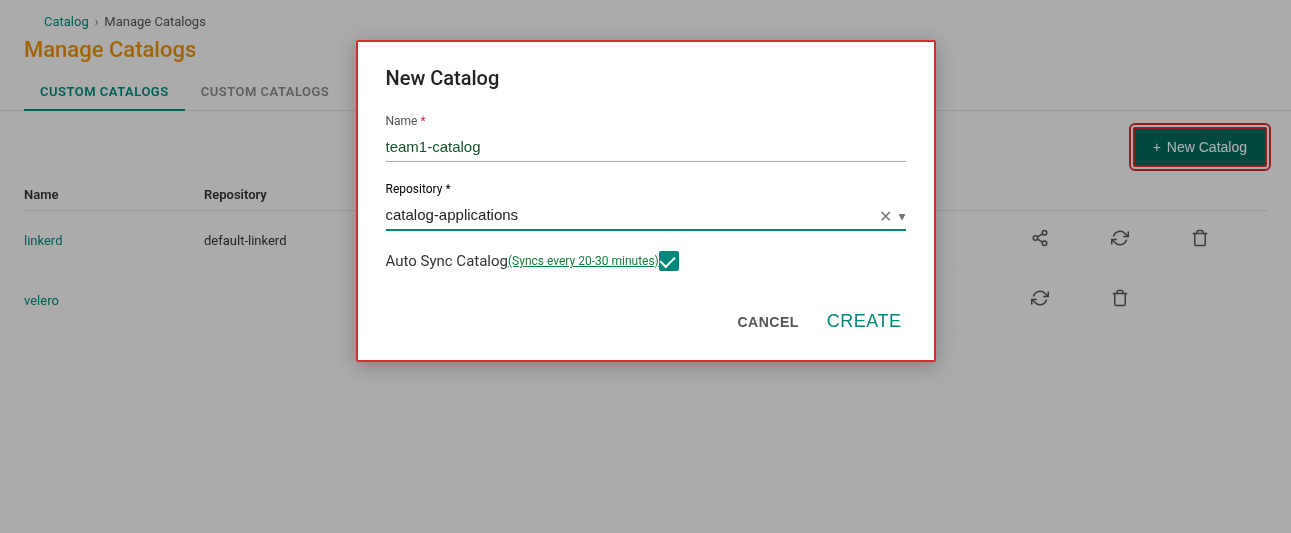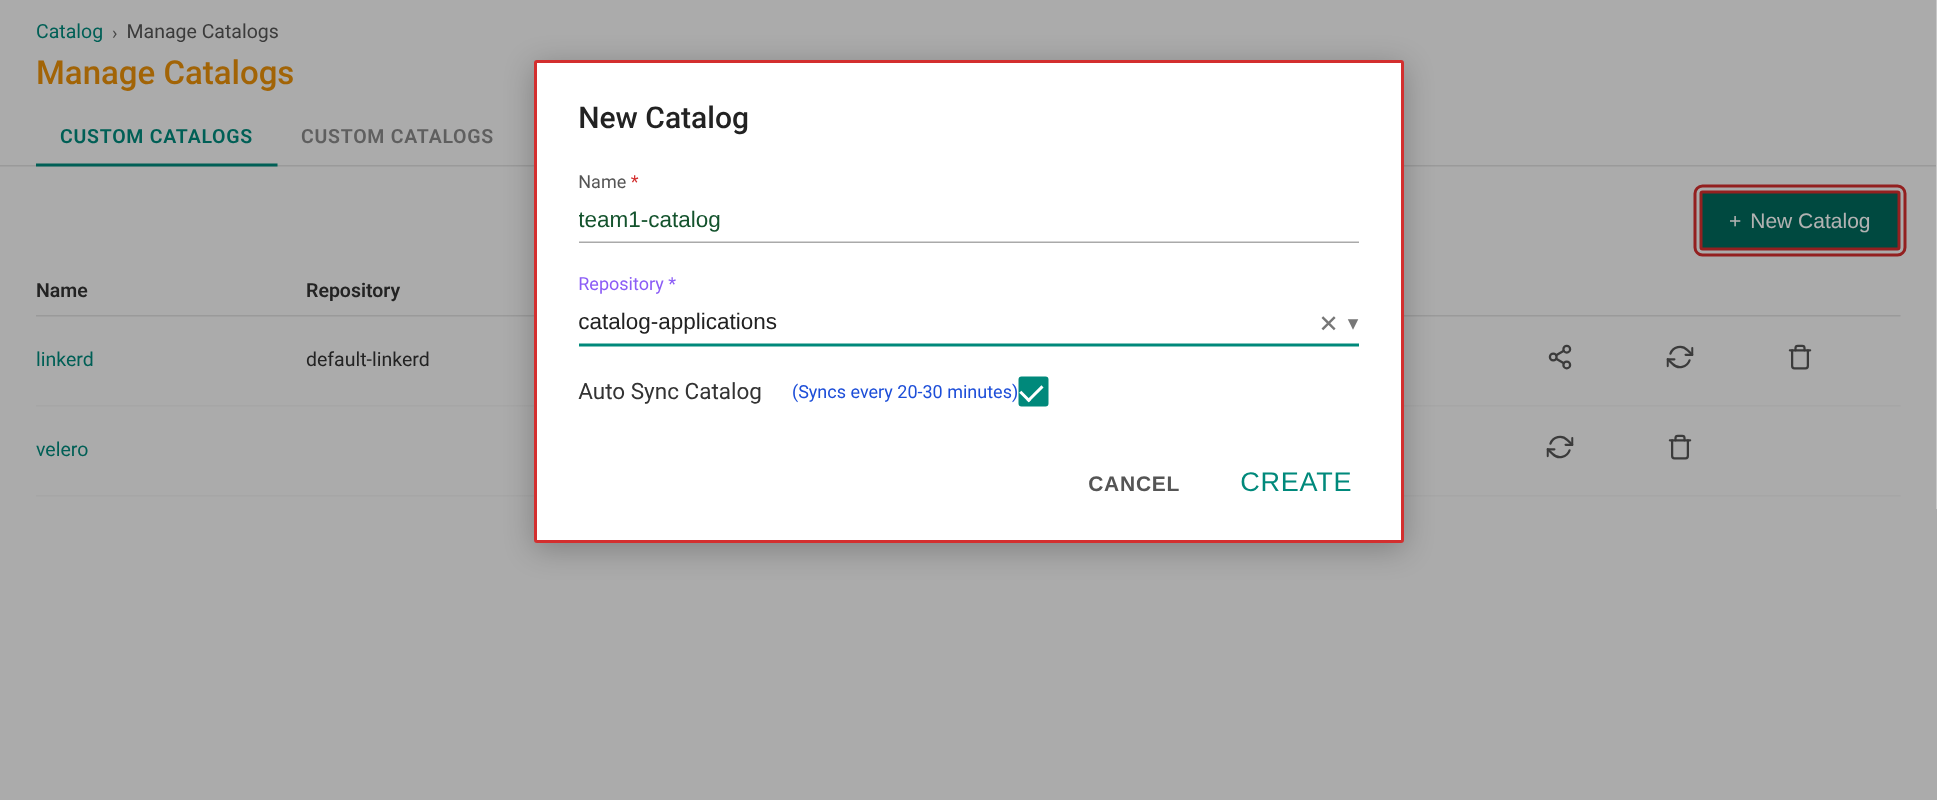--- a/index.html
+++ b/index.html
@@ -21,20 +21,21 @@
       position: relative;
     }
 
     
     .breadcrumb-area {
       padding: 14px 24px 0;
       display: flex;
       align-items: center;
       gap: 6px;
       font-size: 13px;
+      margin-left: 20px;
     }
     .breadcrumb-link {
       color: #00897b;
       cursor: pointer;
       text-decoration: none;
     }
     .breadcrumb-sep {
       color: #666;
       font-size: 12px;
     }
@@ -232,39 +233,40 @@
       padding: 0;
     }
     .dropdown-arrow {
       color: #777;
       font-size: 14px;
       cursor: pointer;
     }
 
     .repo-label {
       font-size: 12px;
-      color: #8b5cf6;
+      color: #000000;
       margin-bottom: 4px;
     }
 
     
     .auto-sync-row {
       display: flex;
       align-items: center;
       margin-top: 8px;
       margin-bottom: 24px;
     }
     .auto-sync-label {
       font-size: 15px;
       color: #333;
     }
     .sync-note {
       font-size: 12px;
-      color: #1d4ed8;
-      margin-left: 20px;
+      color: #15803d;
+      margin-left: 0;
+      text-decoration: underline;
     }
 
     
     .checkbox-teal {
       width: 20px;
       height: 20px;
       background: #00897b;
       border: 2px solid #00897b;
       border-radius: 2px;
       display: inline-flex;
@@ -280,21 +282,21 @@
       border-left: 2px solid #fff;
       border-bottom: 2px solid #fff;
       transform: rotate(-45deg) translateY(-2px);
       display: block;
     }
 
     
     .dialog-footer {
       display: flex;
       justify-content: flex-end;
-      gap: 32px;
+      gap: 20px;
       padding-top: 8px;
     }
 
     .cancel-btn {
       background: none;
       border: none;
       color: #555;
       font-size: 14px;
       font-weight: 600;
       cursor: pointer;

